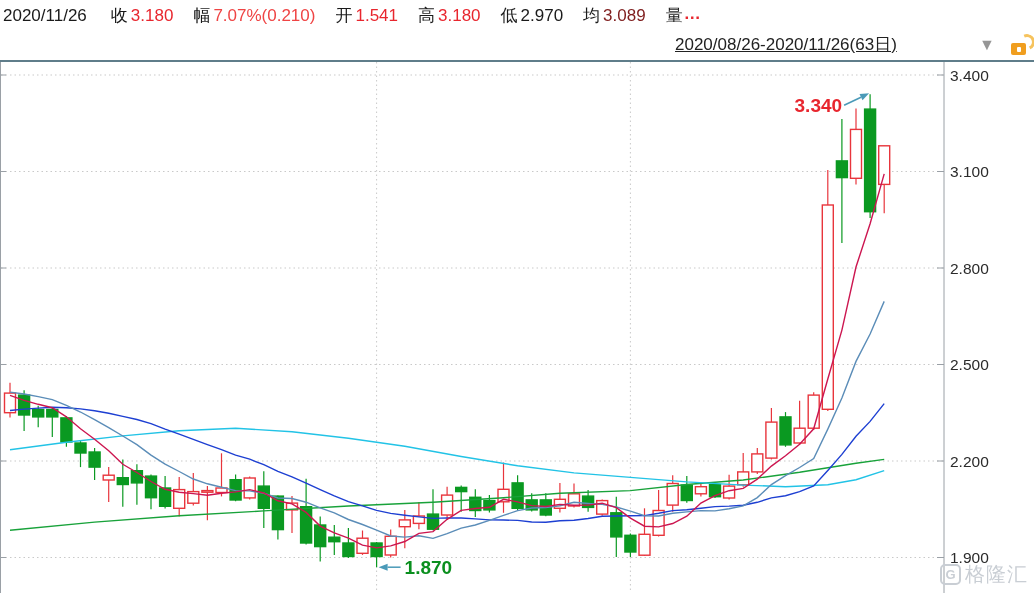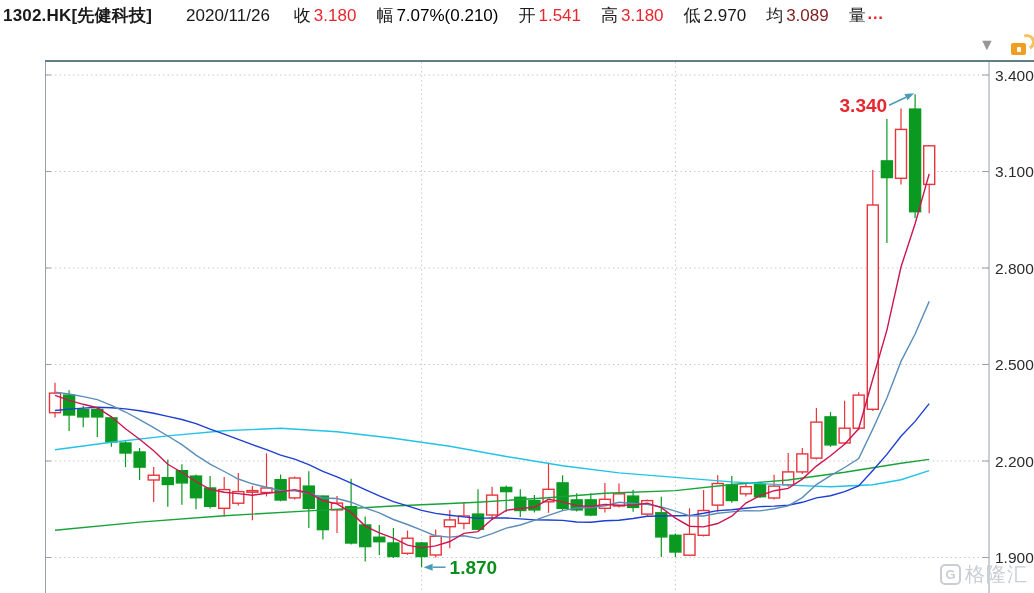--- a/index.html
+++ b/index.html
@@ -1,18 +1,18 @@
 <!DOCTYPE html>
 <html><head>
 <meta charset="utf-8">
 <style>
   html,body{margin:0;padding:0;background:#fff;}
   body{width:1034px;height:593px;overflow:hidden;font-family:"Liberation Sans",sans-serif;position:relative;}
   .app{position:absolute;inset:0;background:#fff;}
-  #chart{position:absolute;left:0;top:0;width:986px;height:593px;padding-left:45px;}
+  #chart{position:absolute;left:0;top:0;width:986px;height:593px;}
   .header{position:absolute;left:0;top:0;width:1034px;height:60px;z-index:3;}
   .row1{position:absolute;left:3px;top:4px;display:flex;align-items:baseline;font-size:17px;color:#1a1a1a;white-space:nowrap;}
   .symbol{margin-right:34px;font-weight:600;letter-spacing:.2px;}
   .hdate{margin-right:24px;}
   #fields{display:flex;align-items:baseline;}
   .fld{margin-right:20px;display:flex;align-items:baseline;}
   .flabel{color:#1a1a1a;margin-right:3px;}
   .ellipsis{position:absolute;right:4px;top:0px;font-weight:700;font-size:17px;letter-spacing:1px;}
   .row2{position:absolute;left:3px;top:31px;width:1031px;font-size:17px;white-space:nowrap;}
   #maItems{display:inline-flex;}
@@ -202,30 +202,29 @@
         </g>
         <g>
           <line x1="400.6" y1="567.2" x2="387.6" y2="567.2" stroke="#4a9ab8" stroke-width="1.5"></line>
           <polygon points="378.6,567.2 387.6,563.7 387.6,570.7" fill="#4a9ab8"></polygon>
           <text x="404.6" y="573.7" font-size="19" font-weight="600" fill="#0a8f1e">1.870</text>
         </g>
       </svg></div>
 
   <div class="header">
     <div class="row1">
-      <span class="symbol">1302.HK[先健科技]</span>
       <span class="hdate">2020/11/26</span>
       <span id="fields">
           <span class="fld">
             <span class="flabel">收</span>
             <span style="color:#e8262e">3.180</span>
           </span>
           <span class="fld">
             <span class="flabel">幅</span>
-            <span style="color:#000000">7.07%(0.210)</span>
+            <span style="color:#ef4444">7.07%(0.210)</span>
           </span>
           <span class="fld">
             <span class="flabel">开</span>
             <span style="color:#e8262e">1.541</span>
           </span>
           <span class="fld">
             <span class="flabel">高</span>
             <span style="color:#e8262e">3.180</span>
           </span>
           <span class="fld">
@@ -237,20 +236,23 @@
             <span style="color:#7f1d1d">3.089</span>
           </span>
           <span class="fld">
             <span class="flabel">量</span>
             <span style="color:#1a1a1a"></span>
           </span>
         </span>
       <span class="ellipsis" style="color: rgb(232, 38, 46);">…</span>
     </div>
     <div class="row2">
+      <span class="range">
+        <span>2020/08/26-2020/11/26(63日)</span>
+      </span>
       <span class="dd">▼</span>
       <span class="lock">
         <span class="shackle"></span>
         <span class="lockbody"></span>
       </span>
     </div>
   </div>
 
   <div class="watermark">
     <span class="wlogo">G</span>

